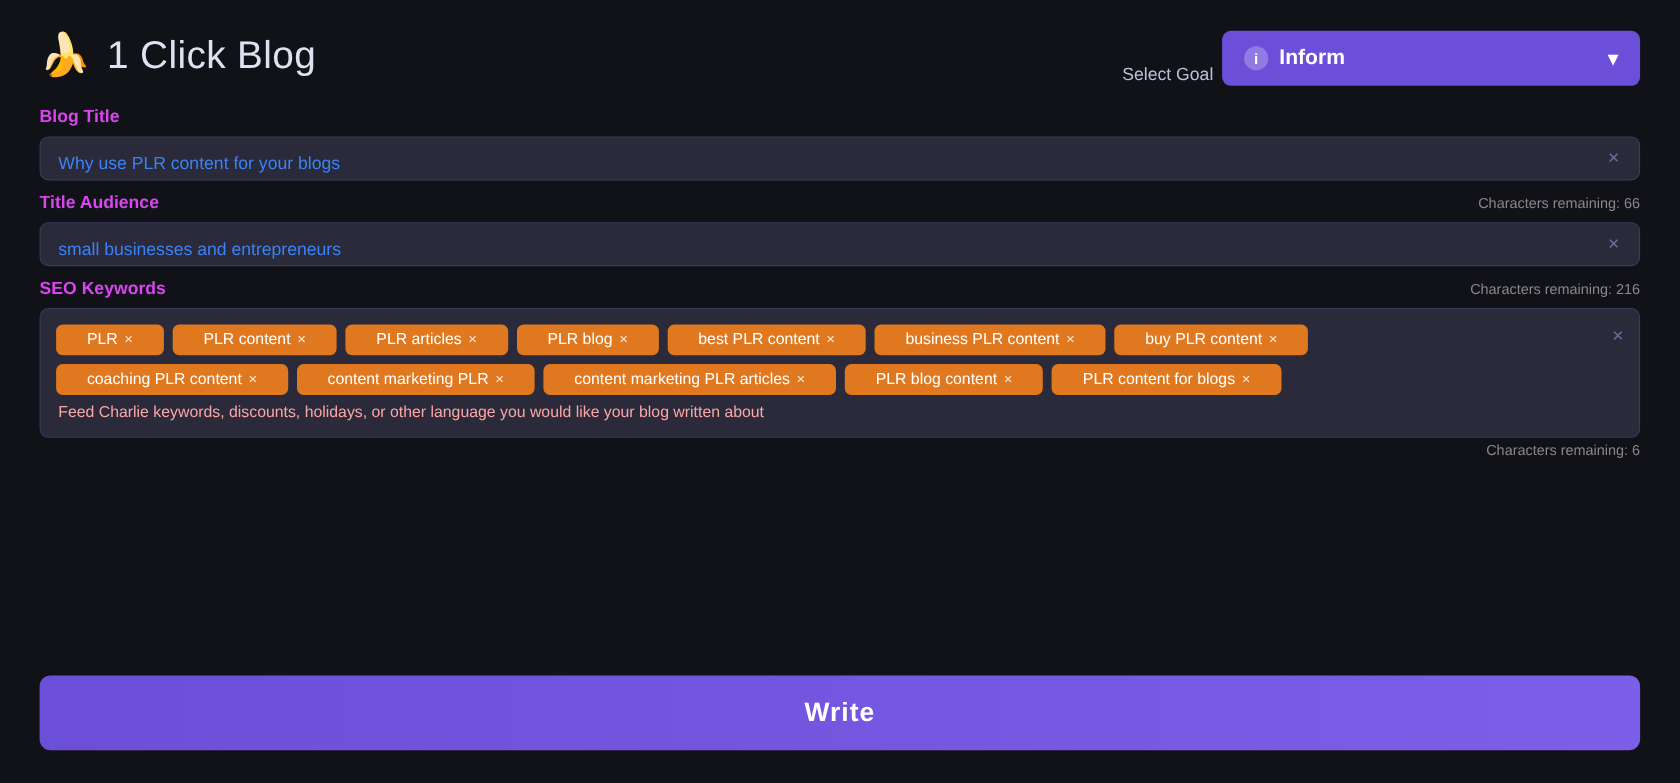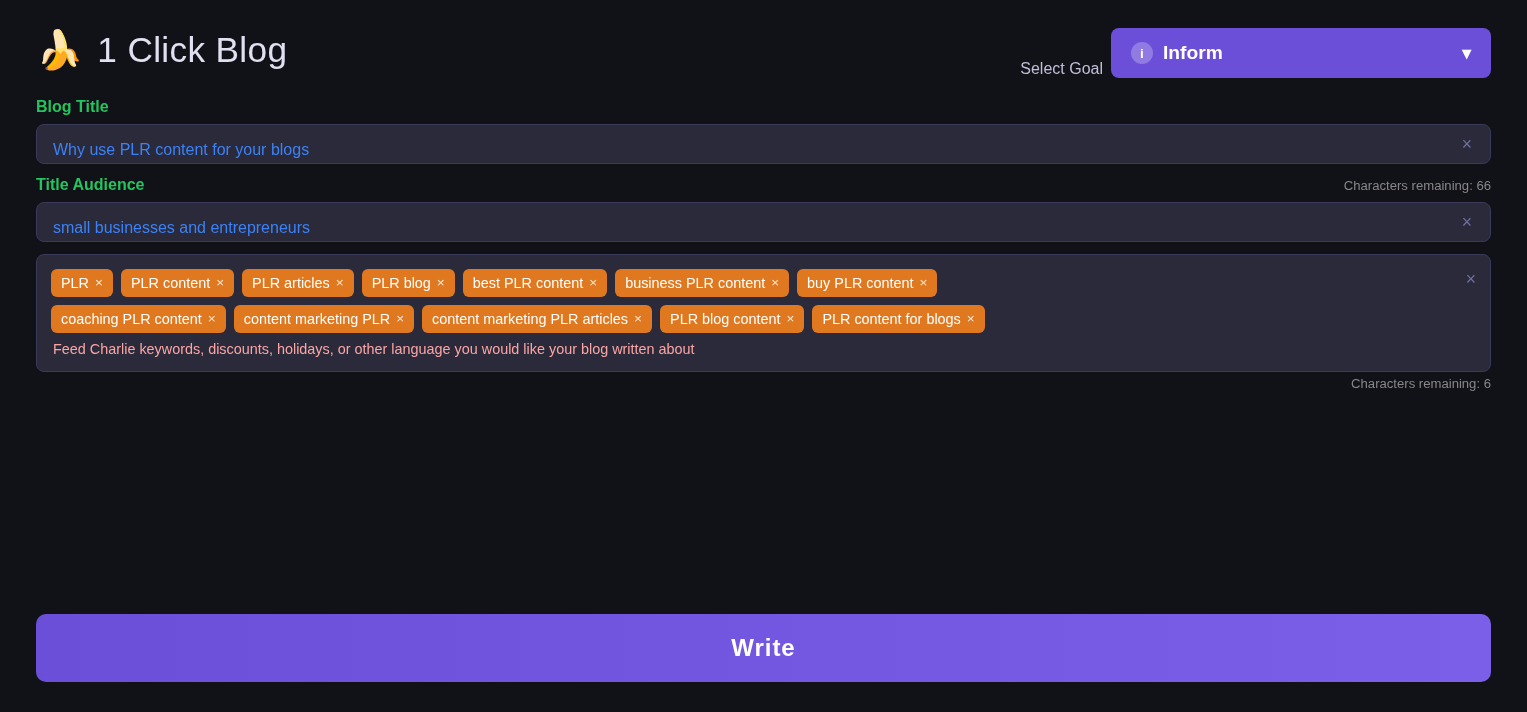--- a/index.html
+++ b/index.html
@@ -91,21 +91,21 @@
     .main-content {
       padding: 0 36px 20px 36px;
       flex: 1;
     }
     .field-group {
       margin-bottom: 12px;
     }
     .field-label {
       font-size: 1rem;
       font-weight: 700;
-      color: #22c55e;
+      color: #d946ef;
       margin-bottom: 8px;
       display: block;
     }
     .input-wrapper {
       position: relative;
       background: #2a2a3a;
       border-radius: 8px;
       border: 1px solid #3a3a5a;
     }
     .text-input {
@@ -158,21 +158,21 @@
     .tags-row {
       display: flex;
       flex-wrap: wrap;
       gap: 8px;
       margin-bottom: 8px;
     }
     .tag {
       background: #e07820;
       color: #fff;
       border-radius: 6px;
-      padding: 6px 10px;
+      padding: 6px 28px;
       font-size: 0.9rem;
       display: flex;
       align-items: center;
       gap: 6px;
       font-weight: 500;
     }
     .tag-remove {
       cursor: pointer;
       font-size: 0.85rem;
       opacity: 0.85;
@@ -248,20 +248,24 @@
         <span class="field-label" style="margin-bottom:0;">Title Audience</span>
         <span class="chars-remaining" style="margin-top:0;">Characters remaining: 66</span>
       </div>
       <div class="input-wrapper">
         <input type="text" class="text-input" value="small businesses and entrepreneurs" style="">
         <button class="clear-btn">×</button>
       </div>
     </div>
 
     <div class="field-group">
+      <div class="seo-label-row">
+        <span class="field-label" style="margin-bottom:0;">SEO Keywords</span>
+        <span class="chars-remaining" style="margin-top:0;">Characters remaining: 216</span>
+      </div>
       <div class="keywords-wrapper">
         <button class="keywords-clear-btn">×</button>
         <div class="tags-row" id="tags-row-1">
         <div class="tag">
               <span>PLR</span>
               <button class="tag-remove">×</button>
             </div>
             <div class="tag">
               <span>PLR content</span>
               <button class="tag-remove">×</button>

